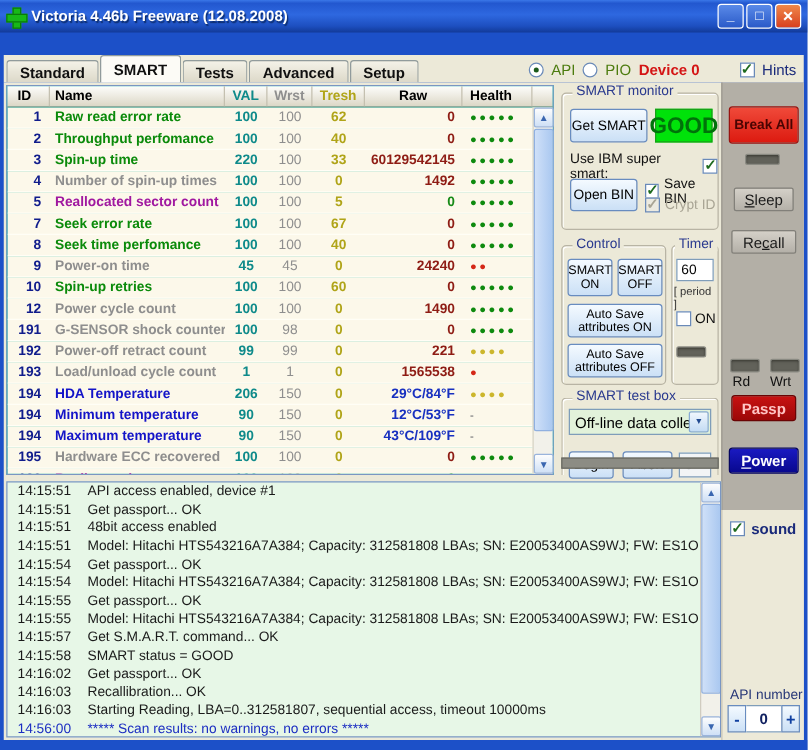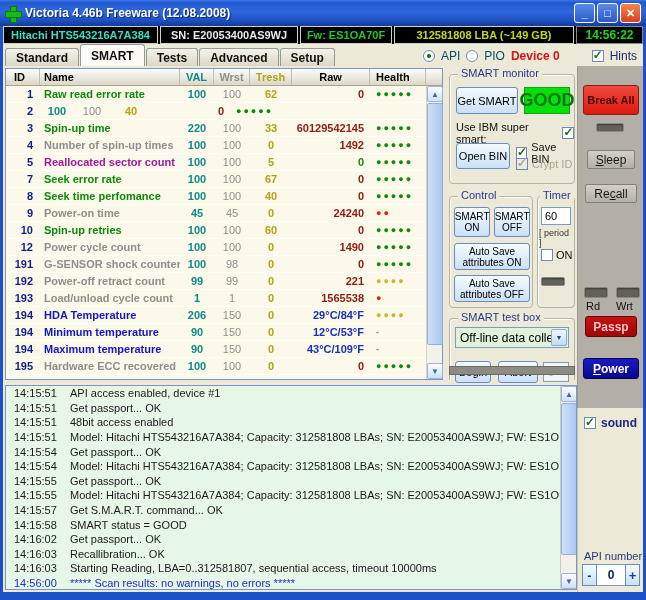--- a/index.html
+++ b/index.html
@@ -35,21 +35,21 @@
   .tabrow { position:absolute; left:3px; top:44px; width:640px; height:22px; background:#ece9d8;
     display:flex; align-items:flex-end; }
   .tabs { display:flex; align-items:flex-end; height:22px; padding-left:2px; }
   .tab { height:18px; padding:1px 10px 0; border:1px solid #919b9c; border-bottom:none;
     border-radius:3px 3px 0 0; background:linear-gradient(180deg,#f4f2e8,#dcd8c8);
     font-size:12px; font-weight:bold; color:#101010; margin-right:1px; display:flex; align-items:center; }
   .tab.active { height:22px; background:#fcfbf6; position:relative; z-index:2; }
   .tabrow-right { flex:1; display:flex; align-items:center; justify-content:flex-end; gap:6px; padding:0 6px 3px 0; font-size:12px; }
   .radio { width:12px; height:12px; border-radius:50%; background:#fff; border:1px solid #6a8ab8; position:relative; }
   .radio.sel::after { content:""; position:absolute; left:3px; top:3px; width:4px; height:4px; border-radius:50%; background:#1a5a1a; }
-  .radio-lbl { color:#0c4a6e; }
+  .radio-lbl { color:#4d7c0f; }
   .device { color:#d41414; font-weight:bold; margin-right:26px; }
   .cb { width:12px; height:12px; background:#fff; border:1px solid #6a8ab8; position:relative; display:inline-block; }
   .cb.on::after { content:"✓"; position:absolute; left:0; top:-3px; font-size:12px; font-weight:bold; color:#1e6a1e; }
   .cb.dis { background:#eceae0; }
   .cb.dis::after { color:#a8a494; }
   .hints-lbl { color:#1a2a7a; }
 
   
   .workarea { position:absolute; left:3px; top:66px; width:640px; height:526px; background:#ece9d8; }
 
@@ -132,27 +132,20 @@
   <div class="titlebar">
     <div class="app-icon"></div>
     <div class="title-text">Victoria 4.46b Freeware (12.08.2008)</div>
     <div class="winbtns">
       <div class="winbtn">_</div>
       <div class="winbtn">□</div>
       <div class="winbtn close">✕</div>
     </div>
   </div>
 
-  <div class="infobar">
-    <div class="seg model">Hitachi HTS543216A7A384</div>
-    <div class="seg sn">SN: E20053400AS9WJ</div>
-    <div class="seg fw">Fw: ES1OA70F</div>
-    <div class="seg lba">312581808 LBA (~149 GB)</div>
-    <div class="seg clock">14:56:22</div>
-  </div>
 
   <div class="tabrow">
     <div class="tabs">
         <div class="tab">Standard</div>
         <div class="tab active">SMART</div>
         <div class="tab">Tests</div>
         <div class="tab">Advanced</div>
         <div class="tab">Setup</div>
       </div>
     <div class="tabrow-right">
@@ -183,20 +176,21 @@
             <div class="c id">1</div>
             <div class="c name n-green">Raw read error rate</div>
             <div class="c val">100</div>
             <div class="c wrst">100</div>
             <div class="c tresh">62</div>
             <div class="c raw r-red">0</div>
             <div class="c health h-green">●●●●●</div>
           </div>
           <div class="t-row">
             <div class="c id">2</div>
+            <div class="c name n-green">Throughput perfomance</div>
             <div class="c val">100</div>
             <div class="c wrst">100</div>
             <div class="c tresh">40</div>
             <div class="c raw r-red">0</div>
             <div class="c health h-green">●●●●●</div>
           </div>
           <div class="t-row">
             <div class="c id">3</div>
             <div class="c name n-green">Spin-up time</div>
             <div class="c val">220</div>

